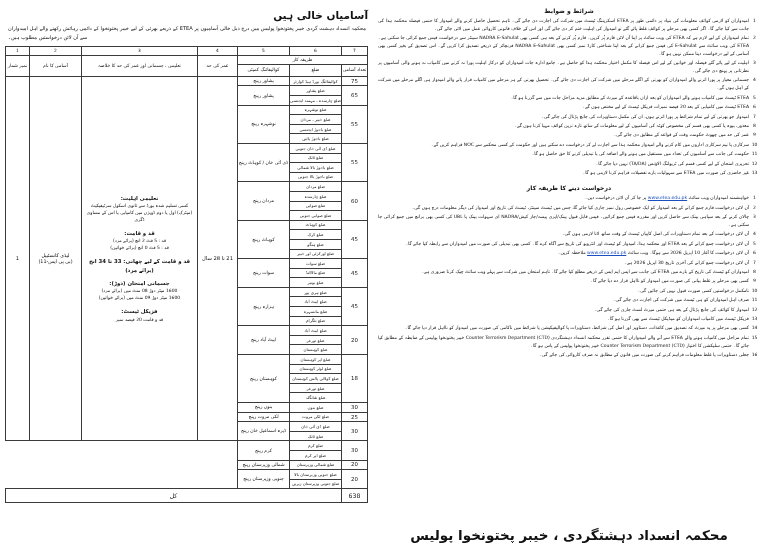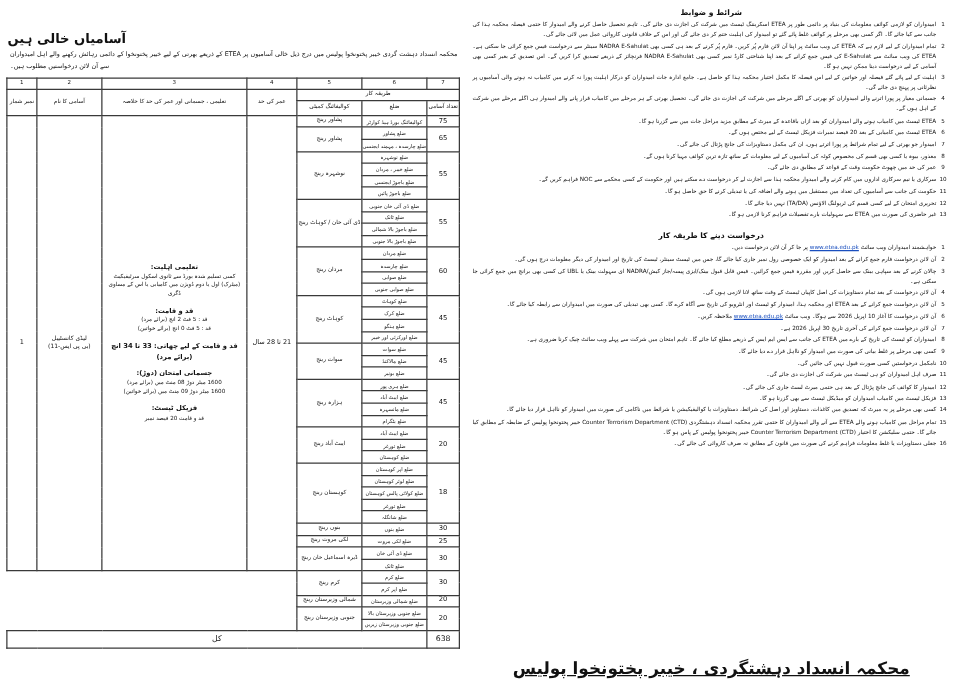--- a/index.html
+++ b/index.html
@@ -21,24 +21,24 @@
 
   
   .right-panel{
     width:368px;
     box-sizing:border-box;
     padding:2px 4px 0 2px;
     display:flex;
     flex-direction:column;
   }
   .ad-title{
-    text-align:left;
+    text-align:right;
     font-size:10.5px;
     font-weight:bold;
-    margin:19px 0 3px 0;
+    margin:4px 0 3px 0;
     letter-spacing:.2px;
   }
   .ad-intro{
     font-size:5.1px;
     line-height:1.75;
     text-align:justify;
     text-align-last:left;
     margin:0 0 4px 0;
     padding:0 2px;
   }
@@ -119,21 +119,20 @@
   }
   ol.terms li .t{flex:1 1 auto;text-align:justify;}
   .lnk{color:#1a4fbf;text-decoration:underline;}
   .footer-dept{
     margin-top:auto;
     text-align:center;
     font-size:13.5px;
     font-weight:bold;
     padding-bottom:6px;
     letter-spacing:.3px;
-    text-decoration:underline;
   }
 </style>
 </head>
 <body>
 
 <div class="page">
 
   <div class="left-panel">
 
     <div class="sec-h">شرائط و ضوابط</div>

